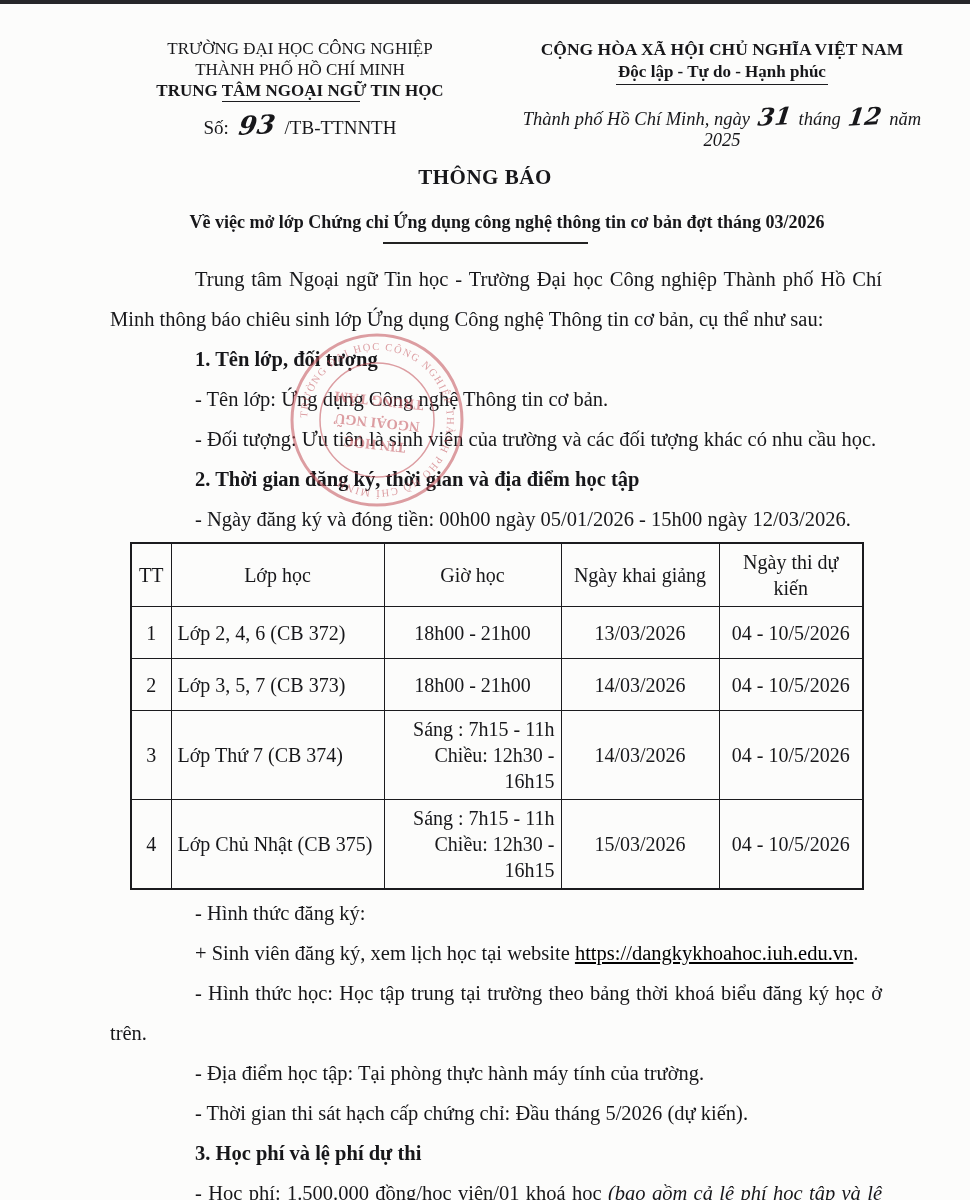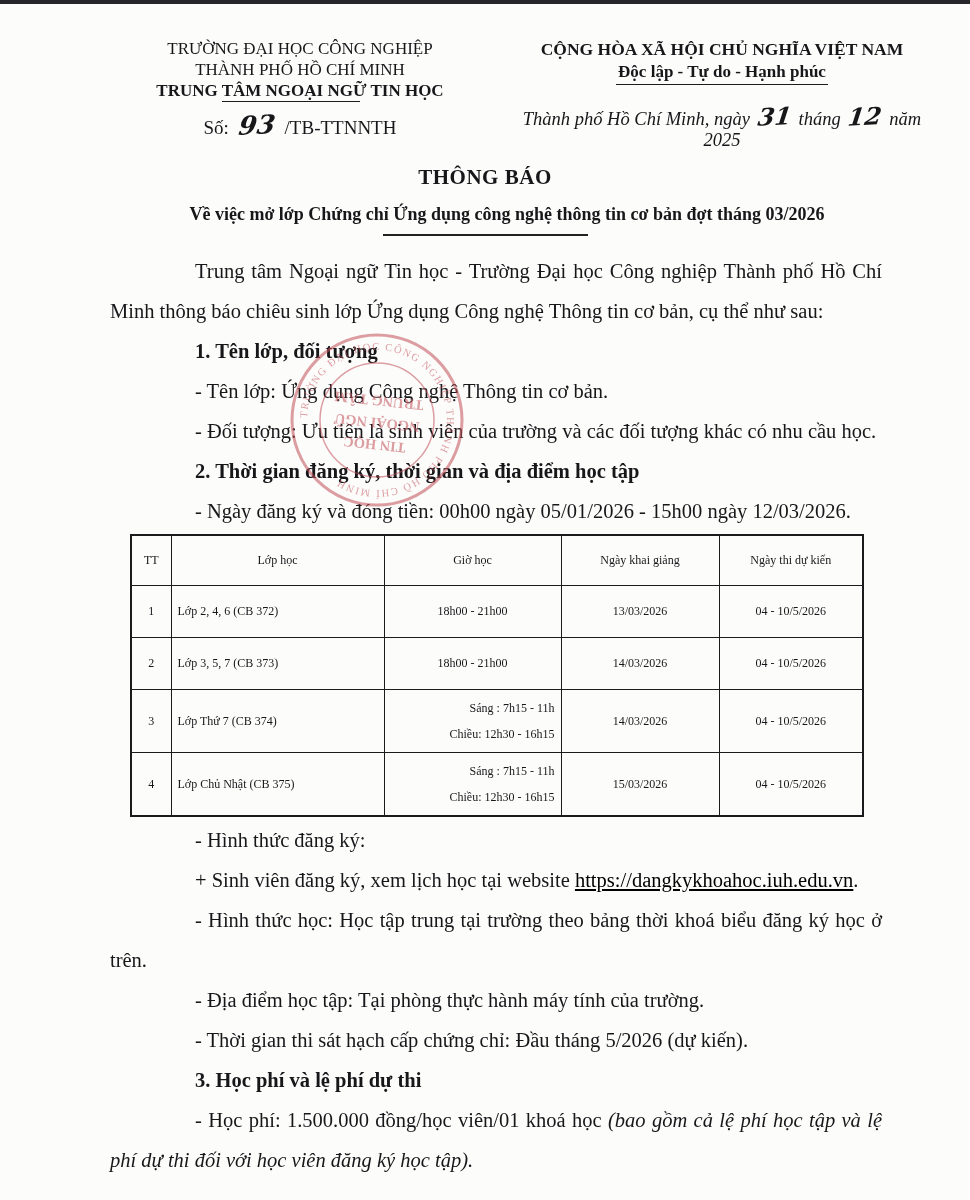--- a/index.html
+++ b/index.html
@@ -18,33 +18,33 @@
   .header-right .l1 { font-weight:bold; font-size:17.5px; line-height:22px; }
   .header-right .motto { font-weight:bold; font-size:17px; display:inline-block; border-bottom:1.5px solid #1c1c1f; padding:0 2px 2px 2px; margin-top:2px; }
   .date-line { margin-top:20px; font-style:italic; font-size:18.5px; }
 
   .hand { font-family:"DejaVu Serif",serif; font-style:italic; font-weight:bold; font-size:26px; line-height:1; display:inline-block; transform:skewX(-10deg) rotate(-3deg); margin:0 5px; }
   .hand.small { font-size:24px; margin:0 3px; }
 
   
   .title-block { text-align:center; margin-top:13px; }
   .title-main { font-weight:bold; font-size:21px; line-height:26px; letter-spacing:.5px; }
-  .title-sub { font-weight:bold; font-size:18px; line-height:25px; margin-top:12px;padding-left:44px; }
+  .title-sub { font-weight:bold; font-size:18px; line-height:25px; margin-top:20px;padding-left:44px; }
   .title-rule { width:205px; height:2px; background:#222; margin:7px auto 0 auto; }
 
   
   .content { margin:15px 88px 0 110px; font-size:20.5px; line-height:40px; text-align:justify; }
   .content p { margin:0; }
   .indent { text-indent:85px; }
   .bold { font-weight:bold; }
   .ital { font-style:italic; }
   a.doc-link { color:#000000; text-decoration:underline; }
 
   
-  table.schedule { border-collapse:collapse; margin:3px 0 3px 20px; font-size:12px; text-align:center; background:transparent;font-family:Liberation Serif, serif; }
+  table.schedule { border-collapse:collapse; margin:3px 0 3px 20px; font-size:20px; text-align:center; background:transparent;font-family:Liberation Serif, serif; }
   table.schedule th, table.schedule td { border:1.5px solid #1b1b1e; vertical-align:middle; padding:5px 6px; line-height:26px; font-weight:normal; }
   table.schedule { border:2px solid #1b1b1e; }
   table.schedule th { height:50px; }
   table.schedule td { height:52px; }
   td.cell-left, th.cell-left { text-align:left; padding-left:14px; }
   td.sched-left { text-align:right; padding-left:10px; }
 
   
   .stamp { position:absolute; left:287px; top:330px; width:180px; height:180px; opacity:.55; filter:blur(.4px); pointer-events:none; }
   .stamp text { font-family:"Liberation Serif","DejaVu Serif",serif; }

